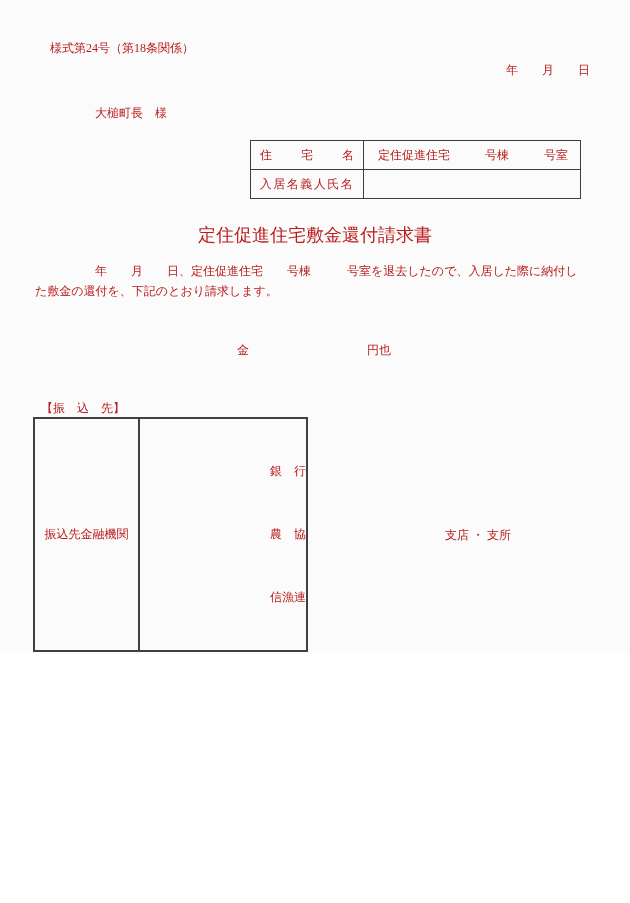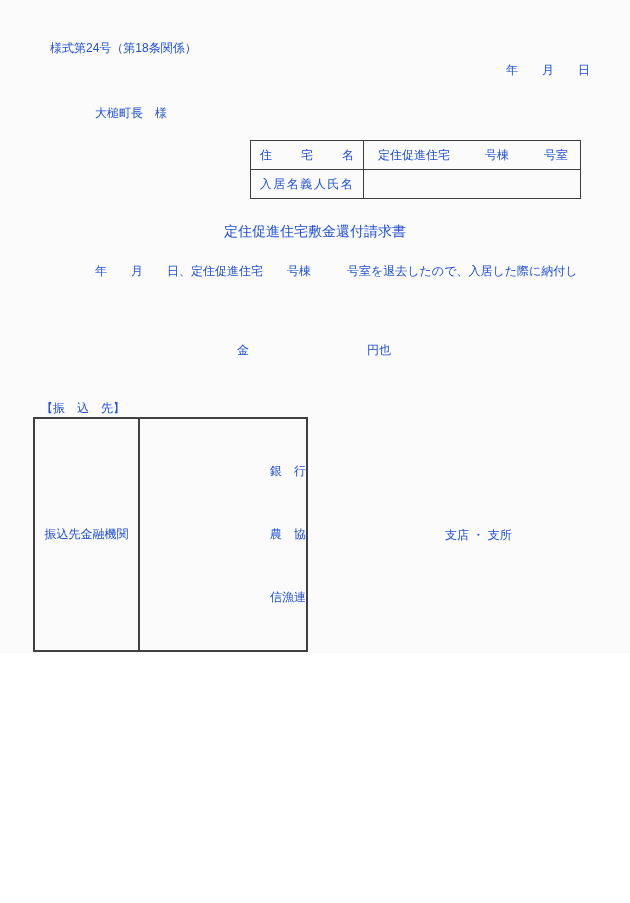--- a/index.html
+++ b/index.html
@@ -1,38 +1,38 @@
 <!DOCTYPE html>
 <html><head>
 <meta charset="utf-8">
 <style>
   html, body { margin: 0; padding: 0; }
   .page {
     position: relative;
     width: 630px;
     height: 653px;
     background: #fbfbfb;
-    color: #1d4ed8;
-    font-family: Liberation Sans, sans-serif;
+    color: #b91c1c;
+    font-family: Liberation Serif, serif;
     font-size: 12px;
     overflow: hidden;
   }
   .abs { position: absolute; white-space: pre; }
 
   
   table { border-collapse: collapse; }
   .housing-table { position: absolute; left: 250px; top: 140px; table-layout: fixed; }
   .housing-table td { border: 1px solid #3d3d3d; height: 28px; vertical-align: middle; padding: 0; }
   .housing-table .col-label { width: 112px; }
   .housing-table .col-value { width: 216px; }
   .justify-cell { display: flex; justify-content: space-between; padding: 0 9px; }
   .value-cell   { display: flex; justify-content: space-between; padding: 0 12px 0 14px; }
   .tenant-label { text-align: center; letter-spacing: 1.5px; margin-left: 45px; }
 
-  .form-title { position: absolute; left: 0; top: 223px; width: 630px; text-align: center; font-size: 14px; white-space: pre; }
+  .form-title { position: absolute; left: 0; top: 223px; width: 630px; text-align: center; font-size: 18px; white-space: pre; }
   .body-para { position: absolute; left: 35px; top: 261px; width: 565px; line-height: 20px; }
   .body-para div { white-space: pre; }
 
   .amount-line { position: absolute; left: 237px; top: 342px; }
   .amount-blank { display: inline-block; width: 118px; height: 13px; vertical-align: bottom; }
 
   
   .bank-table { position: absolute; left: 33px; top: 417px; table-layout: fixed; }
   .bank-table td { border: 2px solid #404040; vertical-align: middle; padding: 0; }
   .bank-table .c1 { width: 103px; text-align: center; }
@@ -79,20 +79,21 @@
       <td class="col-label tenant-label">入居名義人氏名</td>
       <td class="col-value"></td>
     </tr>
   </tbody>
     </table>
 
   <div class="form-title">定住促進住宅敷金還付請求書</div>
 
   <div class="body-para">
     <div>　　　　　年　　月　　日、定住促進住宅　　号棟　　　号室を退去したので、入居した際に納付し</div>
+    <div>た敷金の還付を、下記のとおり請求します。</div>
   </div>
 
   <div class="amount-line">
     <span>金</span><span class="amount-blank"></span><span>円也</span>
   </div>
 
   <div class="abs" style="left:41px; top:400px;">【振　込　先】</div>
 
   <table class="bank-table">
     <tbody>

